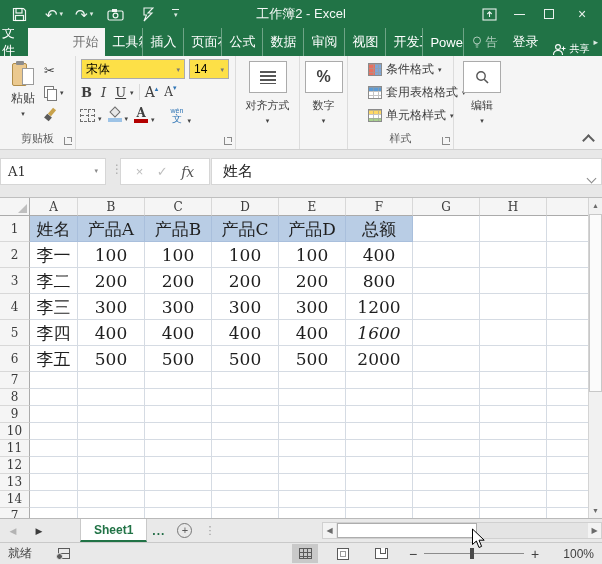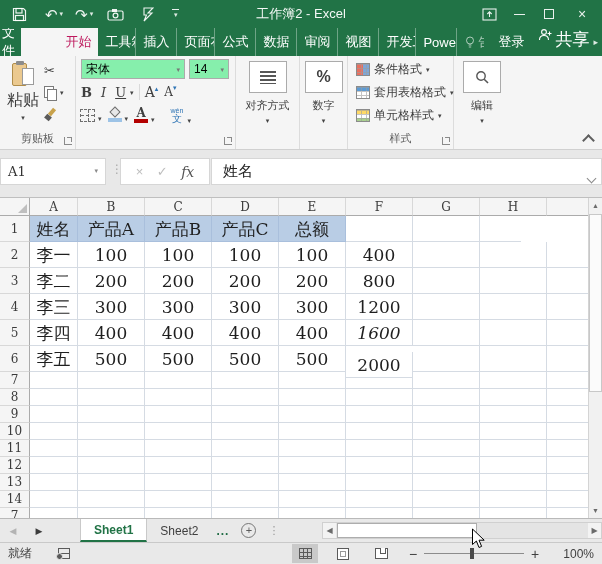--- a/index.html
+++ b/index.html
@@ -21,38 +21,38 @@
   .win-btn { width:30px; height:28px; display:flex; align-items:center; justify-content:center; color:rgba(255,255,255,.9); }
   .win-btn.close { width:36px; margin-right:2px; font-size:14px; }
   .max-box { width:10px; height:10px; border:1px solid rgba(255,255,255,.9); }
   .min-bar { width:11px; height:1px; background:rgba(255,255,255,.9); }
 
   
   .tabrow { height:28px; background:#217346; display:flex; align-items:stretch; color:#fff; }
   .file-tab { width:50px; margin-left:2px; display:flex; align-items:center; justify-content:center; font-size:13px; }
   .rtab-spacer { width:10px; }
   .rtab { display:flex; align-items:center; padding:0 7px; font-size:13px; white-space:nowrap; overflow:hidden; position:relative; }
-  .rtab.active { background:#F5F5F5; color:#be185d;padding-left:44px; }
+  .rtab.active { background:#F5F5F5; color:#737373;padding-left:44px; }
   .rtab.divided { border-left:1px solid rgba(255,255,255,.35); }
   .rtab.end-divided { border-right:1px solid rgba(255,255,255,.35); }
   .tellme { display:flex; align-items:center; margin-left:8px; color:rgba(255,255,255,.62); font-size:12px; max-width:66px; overflow:hidden; white-space:nowrap; }
   .tellme svg { margin-right:3px; flex:none; }
   .signin { display:flex; align-items:center; margin-left:14px; font-size:13px; white-space:nowrap; }
-  .share { display:flex; align-items:flex-start; margin-left:14px; font-size:17px; white-space:nowrap; }
+  .share { display:flex; align-items:flex-end; margin-left:14px; font-size:10px; white-space:nowrap; }
   .share svg { margin-right:3px; }
   .tabscroll { margin-left:auto; display:flex; align-items:center; padding:0 4px; color:rgba(255,255,255,.85); font-size:9px; }
 
   
   .ribbon { height:94px; background:#F5F5F5; border-bottom:1px solid #D0D0D0; display:flex; position:relative; }
   .rgroup { position:relative; height:100%; border-right:1px solid #DCDCDC; flex:none; }
   .rgroup-label { position:absolute; bottom:3px; left:0; right:0; text-align:center; font-size:11px; color:#5E5E5E; white-space:nowrap; }
   .launcher { position:absolute; bottom:4px; right:3px; width:8px; height:8px; border-left:1px solid #8A8A8A; border-bottom:1px solid #8A8A8A; }
   .launcher:after { content:""; position:absolute; right:0px; top:0px; width:4px; height:4px; border-right:1px solid #8A8A8A; border-top:1px solid #8A8A8A; }
   .caret { font-size:7px; color:#444; line-height:1; }
-  .rlabel { font-size:16px; color:#3F3F3F; }
+  .rlabel { font-size:12px; color:#3F3F3F; }
 
   
   .g-clipboard { width:76px; }
   .paste-btn { position:absolute; left:5px; top:5px; width:36px; display:flex; flex-direction:column; align-items:center; }
   .clip-icon { position:relative; width:24px; height:26px; }
   .clip-board { position:absolute; left:1px; top:2px; width:15px; height:23px; background:#EBC98F; border:1px solid #B08D4A; border-radius:2px; }
   .clip-clip { position:absolute; left:5px; top:0; width:8px; height:4px; background:#8C8C8C; border-radius:1px; }
   .clip-paper { position:absolute; right:1px; top:7px; width:12px; height:17px; background:#fff; border:1px solid #9B9B9B; }
   .paste-btn .rlabel { margin-top:3px; }
   .paste-btn .caret { margin-top:3px; }
@@ -62,21 +62,21 @@
   .copy-icon { position:relative; width:12px; height:13px; }
   .copy-icon:before, .copy-icon:after { content:""; position:absolute; width:8px; height:10px; background:#fff; border:1px solid #7A7A7A; }
   .copy-icon:before { left:0; top:0; }
   .copy-icon:after { left:3px; top:3px; }
   .brush-icon { position:relative; width:13px; height:13px; }
   .brush-icon:before { content:""; position:absolute; left:6px; top:0; width:4px; height:8px; background:#C8A24B; transform:rotate(40deg); }
   .brush-icon:after { content:""; position:absolute; left:1px; top:7px; width:6px; height:5px; background:#5A5A5A; transform:rotate(40deg); }
 
   
   .g-font { width:160px; }
-  .f-select { position:absolute; height:20px; background:#86efac; border:1px solid #ABABAB; display:flex; align-items:center; padding:0 4px; }
+  .f-select { position:absolute; height:20px; background:#fde047; border:1px solid #ABABAB; display:flex; align-items:center; padding:0 4px; }
   .f-select .caret { margin-left:auto; color:#777; }
   .f-name { left:5px; top:3px; width:104px; }
   .f-size { left:113px; top:3px; width:40px; }
   .f-row2 { position:absolute; left:5px; top:27px; display:flex; align-items:center; height:18px; }
   .f-row3 { position:absolute; left:4px; top:48px; display:flex; align-items:center; height:22px; }
   .b-btn { font-family:"DejaVu Serif","Liberation Serif",serif; color:#3F3F3F; }
   .fbtn { display:flex; align-items:flex-end; margin-right:6px; }
   .divline { width:1px; height:16px; background:#D9D9D9; margin:0 5px; }
   .a-grow, .a-shrink { font-family:"DejaVu Serif","Liberation Serif",serif; color:#3F3F3F; position:relative; }
   .blue-caret { color:#2E74B5; font-size:7px; position:relative; top:-6px; }
@@ -99,21 +99,21 @@
   .align-icon { width:16px; height:13px; background:linear-gradient(#565656 2px, transparent 2px); background-size:100% 4px; }
   .pct { font-size:16px; color:#3F3F3F; font-weight:bold; }
   .table-icon { width:22px; height:17px; border:1px solid #938B7F; background:
       linear-gradient(#E8B55F, #E8B55F) 0 0/100% 4px no-repeat,
       linear-gradient(#BDBDBD 1px, transparent 1px) 0 4px/100% 4px repeat-y,
       linear-gradient(90deg,#BDBDBD 1px, transparent 1px) 0 0/6px 100% repeat-x, #fff; }
   .mag-icon svg { display:block; }
 
   
   .g-styles { width:106px; }
-  .style-rows { position:absolute; left:8px; top:5px; display:flex; flex-direction:column; gap:7px; }
+  .style-rows { position:absolute; left:20px; top:5px; display:flex; flex-direction:column; gap:7px; }
   .style-row { display:flex; align-items:center; height:16px; white-space:nowrap; }
   .style-row .rlabel { margin:0 4px 0 4px; font-size:12px; }
   .mini-grid { width:14px; height:13px; border:1px solid #8B8B8B; position:relative; background:#fff; flex:none; }
   .mini-grid.cf { background:linear-gradient(90deg,#E8705F 50%,#7EA7D8 50%); }
   .mini-grid.fat { background:linear-gradient(#5B9BD5 4px,#fff 4px); }
   .mini-grid.cs { background:linear-gradient(#FFD966 4px,#fff 4px, #fff 8px, #A9D18E 8px); }
   .mini-grid:after { content:""; position:absolute; inset:0; background:
       linear-gradient(#9e9e9e 1px, transparent 1px) 0 4px/100% 4px repeat-y,
       linear-gradient(90deg,#9e9e9e 1px, transparent 1px) 4px 0/5px 100% repeat-x; opacity:.6; }
 
@@ -443,20 +443,21 @@
           <div class="colhdr" style="width: 67px;">H</div>
           <div class="colhdr" style="width: 41px; border-right: none;"></div>
         </div>
       <div id="grid-rows">
           <div class="grow" style="height: 26px;">
             <div class="rowhdr">1</div>
             <div class="cell filled" style="width: 48px; height: 26px; line-height: 26px;">姓名</div>
             <div class="cell filled" style="width: 67px; height: 26px; line-height: 26px;">产品A</div>
             <div class="cell filled" style="width: 67px; height: 26px; line-height: 26px;">产品B</div>
             <div class="cell filled" style="width: 67px; height: 26px; line-height: 26px;">产品C</div>
+            <div class="cell filled" style="width: 67px; height: 26px; line-height: 26px;">产品D</div>
             <div class="cell filled" style="width: 67px; height: 26px; line-height: 26px;">总额</div>
             <div class="cell" style="width: 67px; height: 26px; line-height: 26px;"></div>
             <div class="cell" style="width: 67px; height: 26px; line-height: 26px;"></div>
             <div class="cell" style="width: 41px; border-right: none; height: 26px;"></div>
           </div>
           <div class="grow" style="height: 26px;">
             <div class="rowhdr">2</div>
             <div class="cell" style="width: 48px; height: 26px; line-height: 26px;">李一</div>
             <div class="cell" style="width: 67px; height: 26px; line-height: 26px;">100</div>
             <div class="cell" style="width: 67px; height: 26px; line-height: 26px;">100</div>
@@ -503,21 +504,21 @@
             <div class="cell" style="width: 67px; height: 26px; line-height: 26px;"></div>
             <div class="cell" style="width: 41px; border-right: none; height: 26px;"></div>
           </div>
           <div class="grow" style="height: 26px;">
             <div class="rowhdr">6</div>
             <div class="cell" style="width: 48px; height: 26px; line-height: 26px;">李五</div>
             <div class="cell" style="width: 67px; height: 26px; line-height: 26px;">500</div>
             <div class="cell" style="width: 67px; height: 26px; line-height: 26px;">500</div>
             <div class="cell" style="width: 67px; height: 26px; line-height: 26px;">500</div>
             <div class="cell" style="width: 67px; height: 26px; line-height: 26px;">500</div>
-            <div class="cell" style="width: 67px; height: 26px; line-height: 26px; margin-top: 6px;">2000</div>
+            <div class="cell" style="width: 67px; height: 26px; line-height: 26px;">2000</div>
             <div class="cell" style="width: 67px; height: 26px; line-height: 26px;"></div>
             <div class="cell" style="width: 67px; height: 26px; line-height: 26px;"></div>
             <div class="cell" style="width: 41px; border-right: none; height: 26px;"></div>
           </div>
           <div class="grow" style="height: 17px;">
             <div class="rowhdr">7</div>
             <div class="cell" style="width: 48px; height: 17px; line-height: 17px;"></div>
             <div class="cell" style="width: 67px; height: 17px; line-height: 17px;"></div>
             <div class="cell" style="width: 67px; height: 17px; line-height: 17px;"></div>
             <div class="cell" style="width: 67px; height: 17px; line-height: 17px;"></div>
@@ -631,21 +632,20 @@
       <div class="vs-btn vs-down">▼</div>
     </div>
   </div>
 
   <div class="sheetbar">
     <div class="nav-arrow disabled">◀</div>
     <div class="nav-arrow enabled">▶</div>
     <div class="stab-space"></div>
     <div id="sheet-tabs" style="display:flex">
         <div class="stab active">Sheet1</div>
-        <div class="stab">Sheet2</div>
       </div>
     <div class="stab-more">...</div>
     <div class="add-sheet">+</div>
     <div class="sb-dots">⋮</div>
     <div class="hscroll">
       <div class="hs-btn hs-left">◀</div>
       <div class="hs-thumb"></div>
       <div class="hs-btn hs-right">▶</div>
     </div>
   </div>

